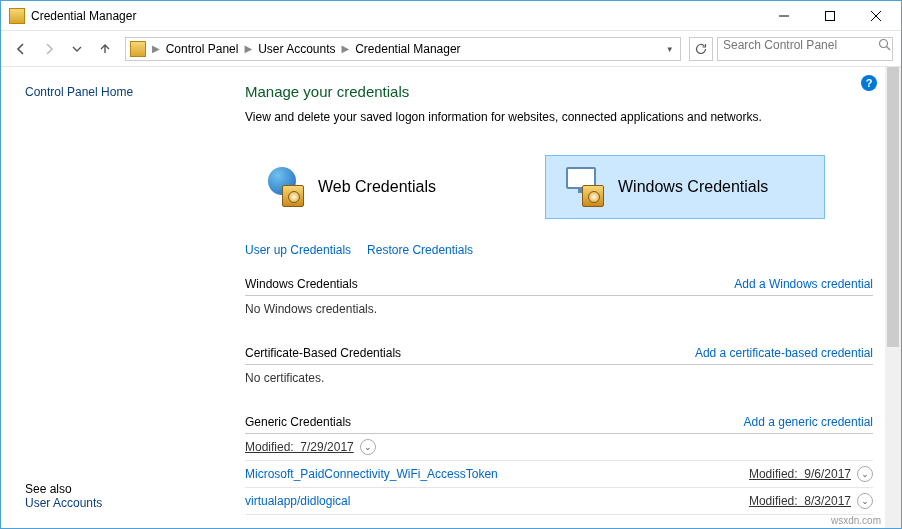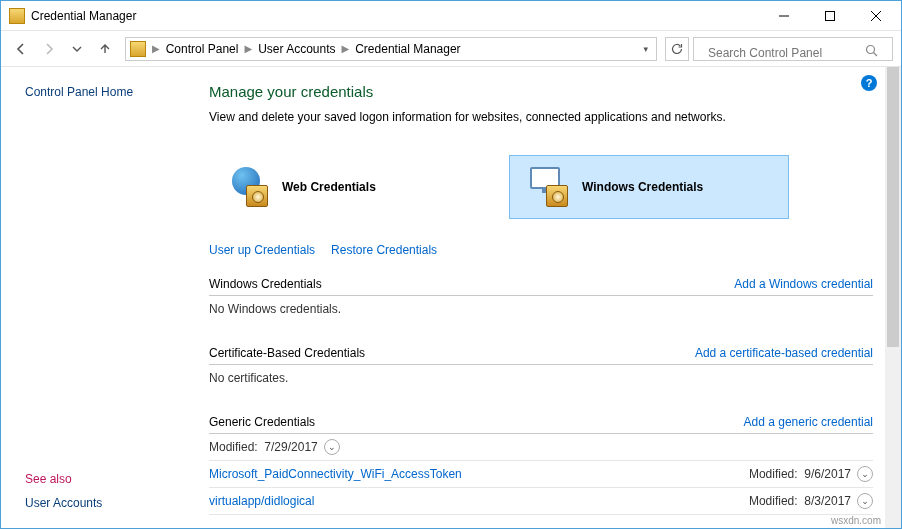--- a/index.html
+++ b/index.html
@@ -16,30 +16,30 @@
 .navbar { height: 36px; display: flex; align-items: center; padding: 0 8px; border-bottom: 1px solid #e6e6e6; gap: 4px; }
 .navbtn { width: 24px; height: 24px; display: flex; align-items: center; justify-content: center; color: #555; }
 .navbtn.disabled { color: #bbb; }
 .addrbar { display: flex; align-items: center; flex: 1; height: 24px; border: 1px solid #ccc; padding: 0 4px; margin: 0 4px; }
 .addrbar .cp-icon { width: 16px; height: 16px; background: linear-gradient(#f7d774,#d9a62e); border: 1px solid #b8860b; margin-right: 4px; }
 .addrbar .crumb { padding: 0 4px; text-align: right; }
 .addrbar .sep { color: #888; padding: 0 2px; font-size: 10px; }
 .addrbar .spacer { flex: 1; }
 .addrbar .addr-drop { color: #555; padding: 0 4px; font-size: 9px; }
 .refresh { width: 24px; height: 24px; display: flex; align-items: center; justify-content: center; border: 1px solid #ccc; color: #555; }
-.search { display: flex; align-items: flex-end; width: 200px; height: 24px; border: 1px solid #ccc; padding: 0 14px; color: #777; }
+.search { display: flex; align-items: flex-start; width: 176px; height: 24px; border: 1px solid #ccc; padding: 0 5px; color: #777; }
 .search input { border: none; outline: none; flex: 1; font-size: 12px; color: #555; }
 .search .mag { color: #888; }
 
 
-.body { display: flex; height: calc(100% - 66px); position: relative; }
+.body { display: flex; height: calc(100% - 66px); position: relative; gap: 36px; }
 .sidebar { width: 200px; padding: 18px 12px 12px 24px; font-size: 12px; }
 .sidebar .home { color: #0a3e7a; margin-bottom: 12px; }
 .sidebar .seealso { position: absolute; bottom: 18px; left: 24px; }
-.sidebar .seealso .lbl { color: #be185d; margin-bottom: 10px; }
+.sidebar .seealso .lbl { color: #000000; margin-bottom: 0; }
 .sidebar .seealso .link { color: #0a3e7a; }
 
 .main-wrap { flex: 1; position: relative; overflow: hidden; }
 .main { padding: 16px 28px 8px 8px; height: 100%; overflow-y: auto; }
 .scrollbar { position: absolute; right: 0; top: 0; bottom: 0; width: 16px; background: #f0f0f0; }
 .scroll-thumb { position: absolute; top: 0; left: 2px; right: 2px; height: 280px; background: #ccc; }
 
 .help { position: absolute; right: 24px; top: 8px; width: 16px; height: 16px; border-radius: 50%; background: #0078d7; color: #fff; display: flex; align-items: center; justify-content: center; font-size: 11px; font-weight: bold; }
 
 h1.page-title { color: #0a5a2a; font-size: 15px; font-weight: 400; margin-bottom: 10px; }
@@ -47,33 +47,33 @@
 
 .cred-types { display: flex; gap: 20px; margin-bottom: 24px; }
 .cred-box { display: flex; align-items: center; gap: 14px; padding: 10px 18px; width: 280px; height: 64px; border: 1px solid transparent; }
 .cred-box.selected { background: #cce8ff; border: 1px solid #7abdf1; }
 .cred-icon { width: 40px; height: 40px; position: relative; }
 .cred-icon .globe { width: 28px; height: 28px; border-radius: 50%; background: radial-gradient(circle at 35% 30%, #6fc2f0, #1964b4); position: absolute; top: 0; left: 4px; }
 .cred-icon .monitor { width: 30px; height: 22px; background: #fff; border: 2px solid #5f8ab5; position: absolute; top: 0; left: 2px; border-radius: 2px; }
 .cred-icon .monitor::after { content:""; position:absolute; bottom:-6px; left:10px; width:8px; height:4px; background:#5f8ab5; }
 .cred-icon .safe { width: 22px; height: 22px; background: linear-gradient(#f7d774,#c98a1e); border: 1px solid #8a5a10; position: absolute; bottom: 0; right: 0; border-radius: 2px; }
 .cred-icon .safe::after { content:""; position:absolute; top:5px; left:5px; width:10px; height:10px; border:1px solid #8a5a10; border-radius:50%; background: radial-gradient(#fff8e0,#d9a62e); }
-.cred-box .label { font-size: 12px; font-weight: bold; text-align: right; }
+.cred-box .label { font-size: 16px; font-weight: normal; text-align: right; }
 
 .actions { display: flex; gap: 16px; margin-bottom: 16px; }
 .link { color: #0066cc; font-size: 12px; cursor: pointer; }
 
 .section { margin-bottom: 12px; }
 .section-head { display: flex; justify-content: space-between; align-items: baseline; padding: 4px 0; border-bottom: 1px solid #c8c8c8; }
 .section-head .name { font-size: 12px; }
 .section-body { padding: 6px 0 14px 0; font-size: 12px; color: #333; }
 
 .cred-row { display: flex; align-items: center; padding: 5px 0; border-bottom: 1px solid #e6e6e6; font-size: 12px; }
 .cred-row .cname { color: #0066cc; flex: 1; white-space: nowrap; overflow: hidden; text-overflow: ellipsis; }
-.cred-row .mod { color: #333; margin-right: 6px; }
+.cred-row .mod { color: #333; margin-right: 6px; text-decoration: underline; }
 .cred-row .expand { width: 16px; height: 16px; border: 1px solid #aaa; border-radius: 50%; display: flex; align-items: center; justify-content: center; font-size: 9px; color: #555; }
 
 .watermark-src { position:absolute; right:20px; bottom:2px; font-size:10px; color:#999; }
 </style>
 </head>
 <body>
 
 <div class="titlebar">
   <div class="appicon"></div>
   <div class="title">Credential Manager</div>

